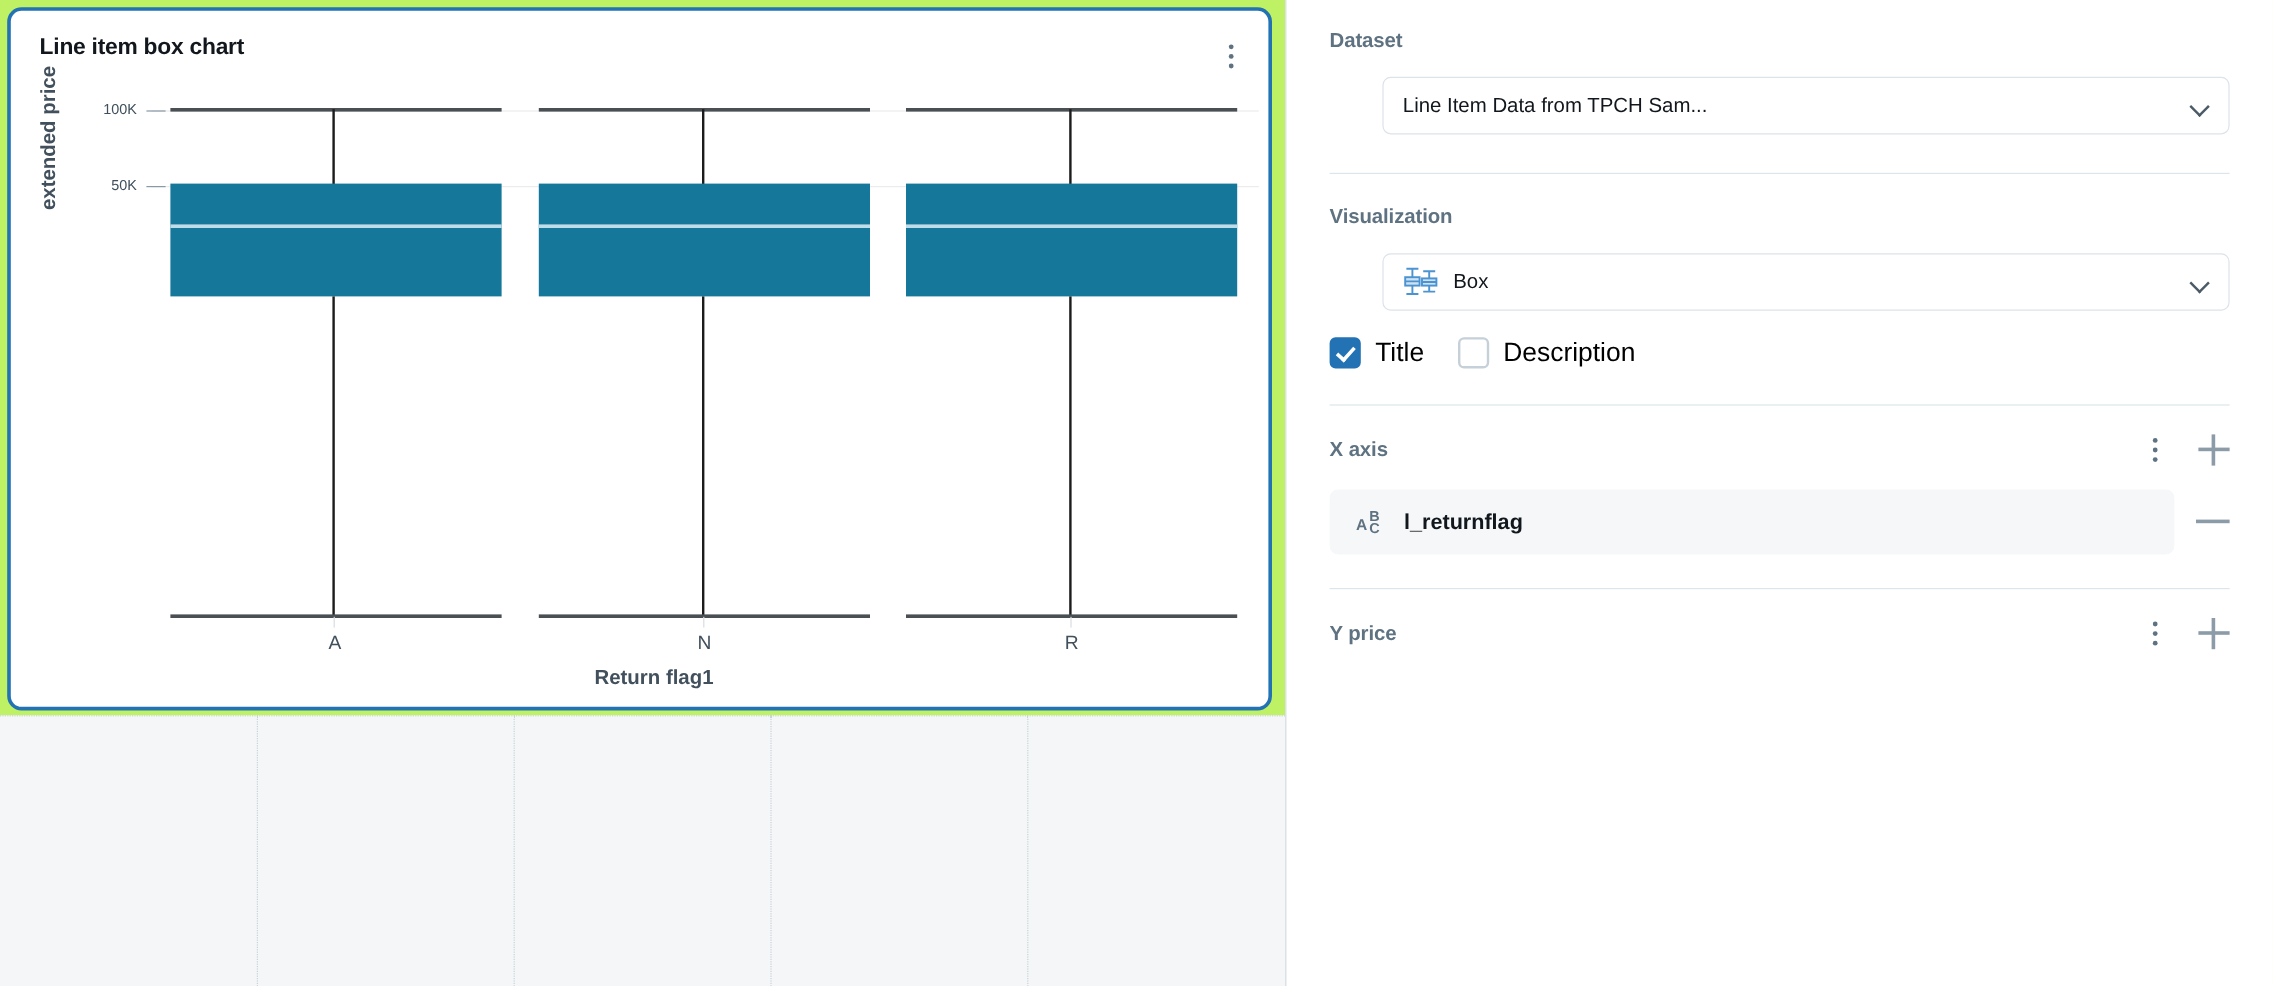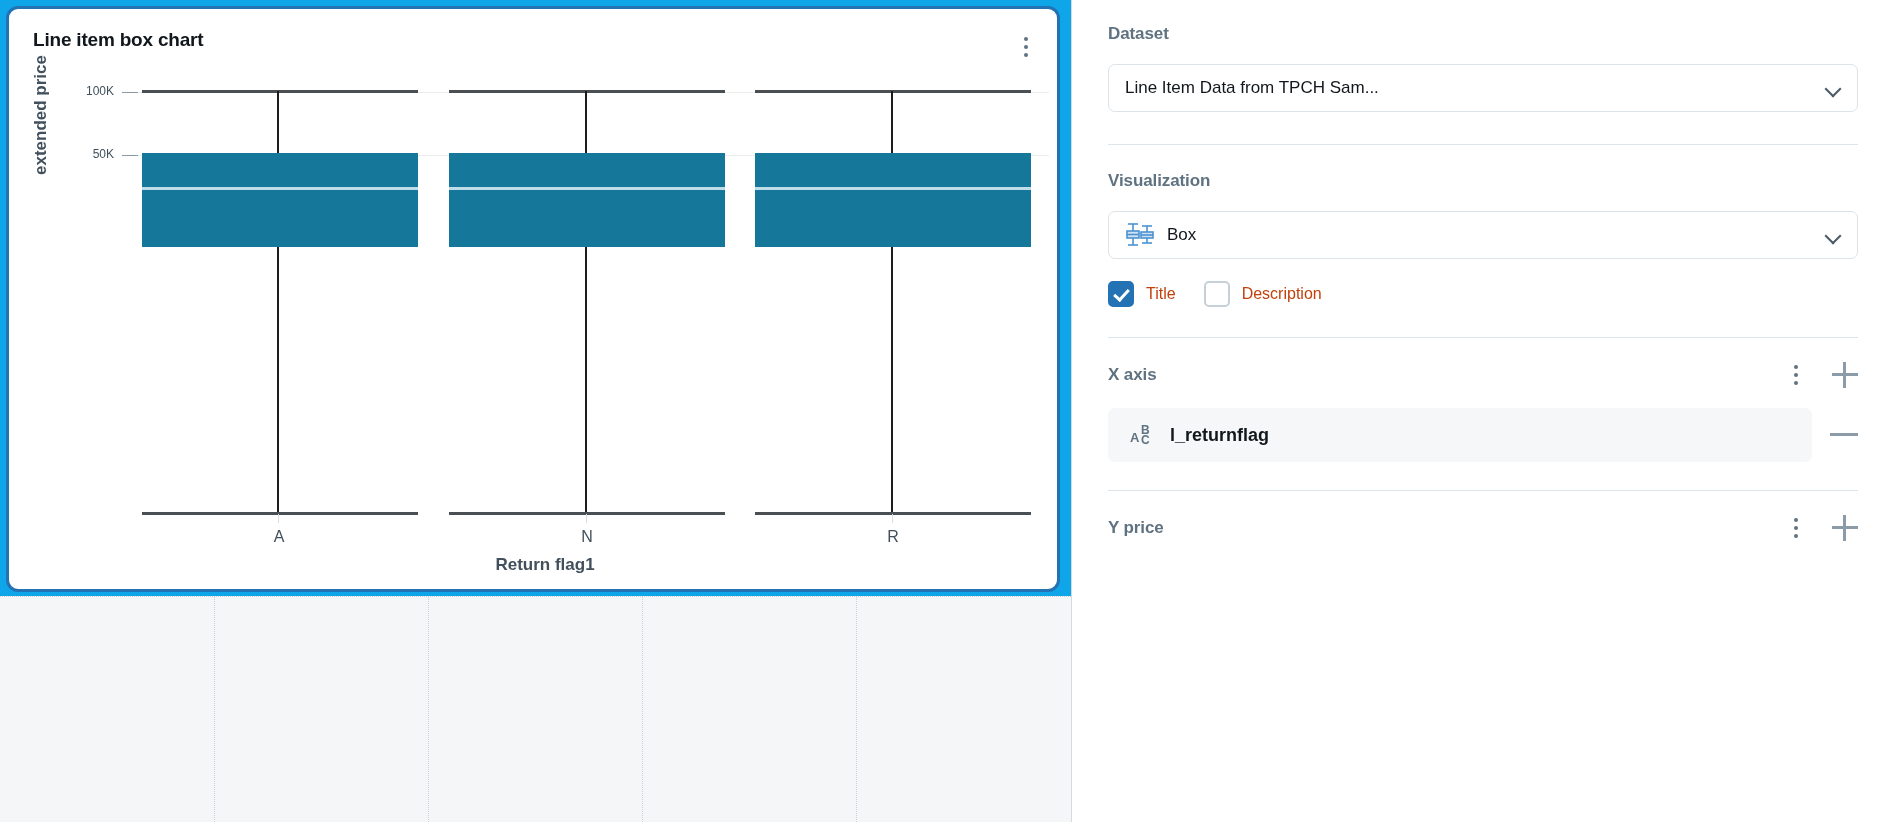--- a/index.html
+++ b/index.html
@@ -8,21 +8,21 @@
     background: #ffffff;
     font-family: "Liberation Sans", sans-serif;
     overflow: hidden;
   }
   #app { position: relative; width: 1894px; height: 822px; display: flex; }
 
   
   .canvas-area {
     position: relative;
     width: 1071px; height: 822px;
-    background: #0ea5e9;
+    background: #bef264;
     flex: 0 0 1071px;
   }
   
   .grid-bg {
     position: absolute; left: 0; top: 596px;
     width: 1071px; height: 226px;
     background: #f4f6f8;
   }
   .grid-bg .vline {
     position: absolute; top: 0; bottom: 0; width: 1px;
@@ -115,20 +115,21 @@
   }
   .field-select {
     position: relative;
     height: 48px;
     border: 1px solid #dce3e9;
     border-radius: 7px;
     background: #ffffff;
     display: flex; align-items: center;
     padding: 0 16px;
     cursor: pointer;
+    margin-left: 44px;
   }
   .field-select .val {
     font-size: 17px; color: #11171c; flex: 1;
     overflow: hidden; white-space: nowrap;
   }
   .chev {
     width: 16px; height: 16px; flex: 0 0 16px;
     position: relative;
   }
   .chev::after {
@@ -146,21 +147,21 @@
     border: 2px solid #c5d0d8; background: #ffffff;
     flex: 0 0 26px; position: relative; cursor: pointer;
   }
   .cb.checked { background: #2272b4; border-color: #2272b4; }
   .cb.checked::after {
     content: ""; position: absolute; left: 7px; top: 3px;
     width: 6px; height: 12px;
     border-right: 3px solid #ffffff; border-bottom: 3px solid #ffffff;
     transform: rotate(42deg);
   }
-  .cb-label { font-size: 16px; color: #c2410c; margin-right: 16px; }
+  .cb-label { font-size: 22px; color: #000000; margin-right: 16px; }
 
   .axis-head {
     display: flex; align-items: center; justify-content: space-between;
   }
   .axis-head-icons { display: flex; align-items: center; gap: 26px; }
   .kebab-sm {
     width: 20px; height: 24px; display: flex; flex-direction: column;
     align-items: center; justify-content: center; gap: 4px; cursor: pointer;
   }
   .kebab-sm i { width: 4px; height: 4px; border-radius: 50%; background: #5f7281; }

